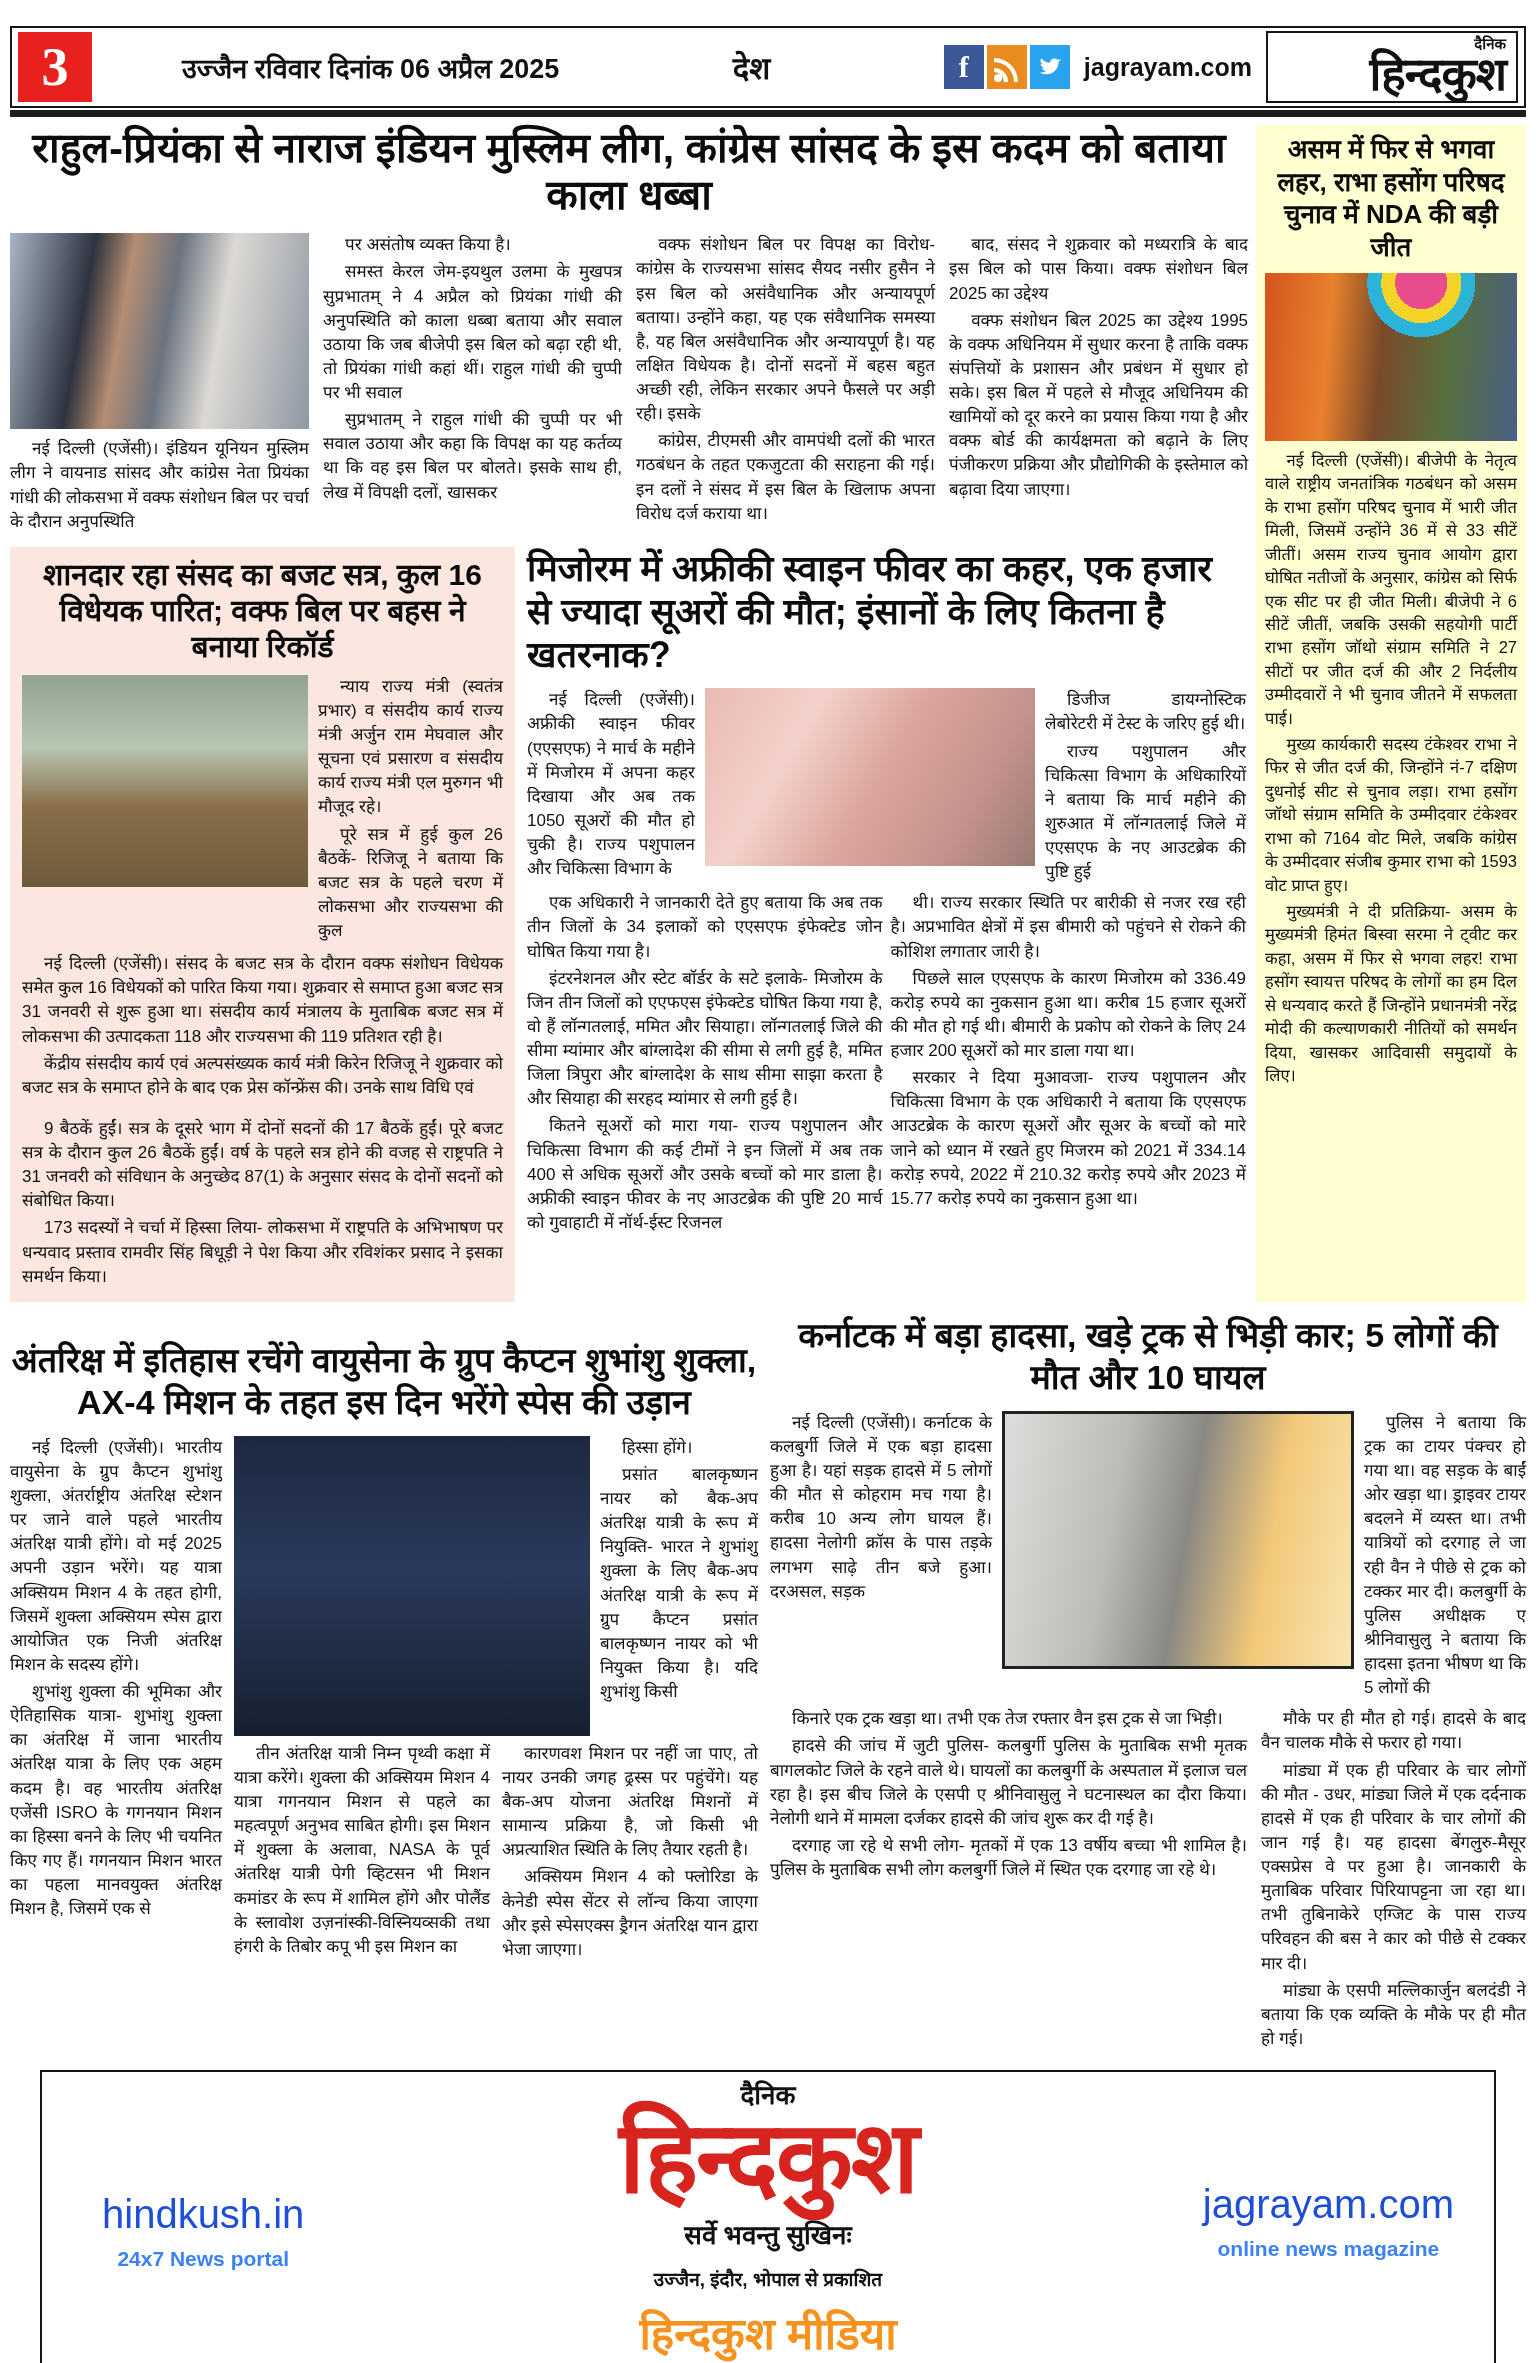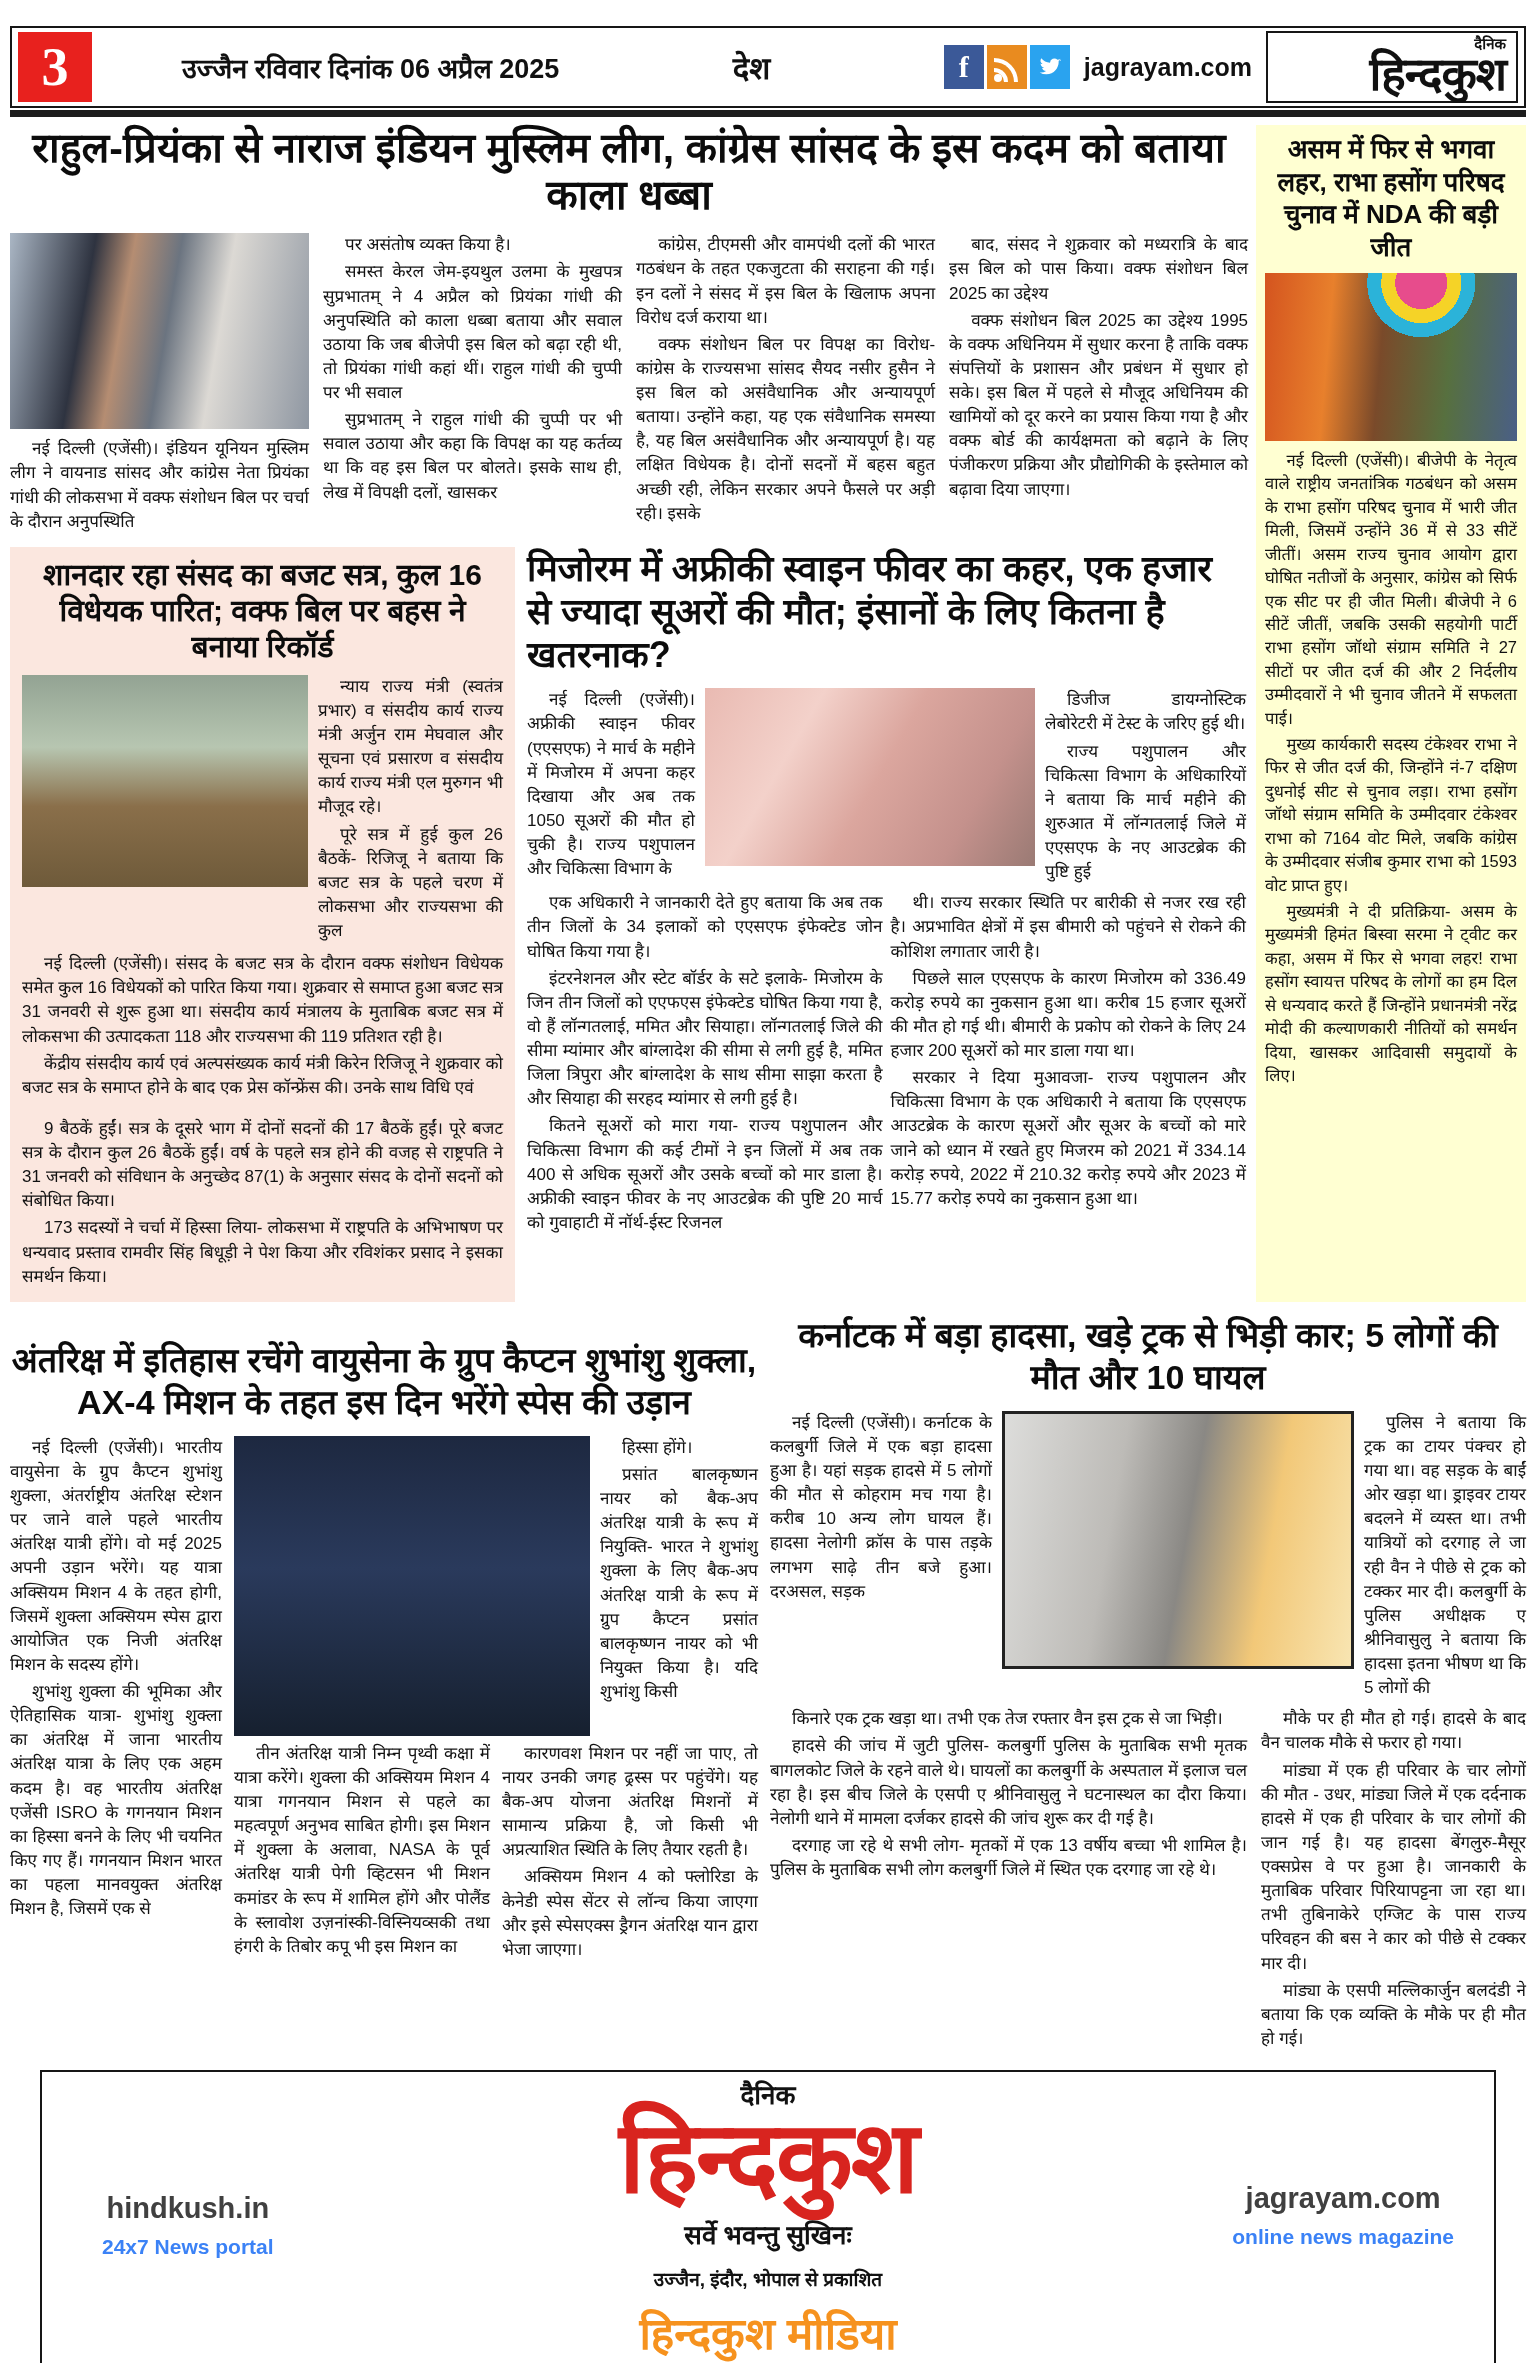--- a/index.html
+++ b/index.html
@@ -122,21 +122,21 @@
     padding:10px 20px 18px; text-align:center; min-height:330px;
   }
   .f-daily { font-size:26px; font-weight:bold; line-height:1; }
   .f-logo { font-size:100px; font-weight:bold; color:#d8241f; line-height:1.02;
     font-family:"Liberation Serif","DejaVu Serif",serif; letter-spacing:-2px; }
   .f-motto { font-size:26px; font-weight:bold; margin-top:6px; }
   .f-pub { font-size:19px; font-weight:bold; margin-top:14px; }
   .f-media { font-size:44px; font-weight:bold; color:#f6921e; margin-top:10px; }
   .f-left { position:absolute; left:60px; top:120px; }
   .f-right { position:absolute; right:40px; top:110px; }
-  .f-site { font-size:29px; font-weight:bold; color:#404040; }
+  .f-site { font-size:40px; font-weight:normal; color:#1d4ed8; }
   .f-sub { font-size:21px; font-weight:bold; color:#3b82f6; margin-top:10px; }
 </style>
 </head>
 <body>
 
 <div class="page">
 
   <header class="header-bar">
     <div class="pagenum">3</div>
     <div class="dateline">उज्जैन रविवार दिनांक 06 अप्रैल 2025</div>
@@ -173,22 +173,22 @@
             <div class="paras">
                 <p>नई दिल्ली (एजेंसी)। इंडियन यूनियन मुस्लिम लीग ने वायनाड सांसद और कांग्रेस नेता प्रियंका गांधी की लोकसभा में वक्फ संशोधन बिल पर चर्चा के दौरान अनुपस्थिति</p>
               </div>
           </div>
           <div class="a1col paras">
               <p>पर असंतोष व्यक्त किया है।</p>
               <p>समस्त केरल जेम-इयथुल उलमा के मुखपत्र सुप्रभातम् ने 4 अप्रैल को प्रियंका गांधी की अनुपस्थिति को काला धब्बा बताया और सवाल उठाया कि जब बीजेपी इस बिल को बढ़ा रही थी, तो प्रियंका गांधी कहां थीं। राहुल गांधी की चुप्पी पर भी सवाल</p>
               <p>सुप्रभातम् ने राहुल गांधी की चुप्पी पर भी सवाल उठाया और कहा कि विपक्ष का यह कर्तव्य था कि वह इस बिल पर बोलते। इसके साथ ही, लेख में विपक्षी दलों, खासकर</p>
             </div>
           <div class="a1col paras">
+              <p>वक्फ संशोधन बिल पर विपक्ष का विरोध- कांग्रेस के राज्यसभा सांसद सैयद नसीर हुसैन ने इस बिल को असंवैधानिक और अन्यायपूर्ण बताया। उन्होंने कहा, यह एक संवैधानिक समस्या है, यह बिल असंवैधानिक और अन्यायपूर्ण है। यह लक्षित विधेयक है। दोनों सदनों में बहस बहुत अच्छी रही, लेकिन सरकार अपने फैसले पर अड़ी रही। इसके</p>
               <p>कांग्रेस, टीएमसी और वामपंथी दलों की भारत गठबंधन के तहत एकजुटता की सराहना की गई। इन दलों ने संसद में इस बिल के खिलाफ अपना विरोध दर्ज कराया था।</p>
-              <p>वक्फ संशोधन बिल पर विपक्ष का विरोध- कांग्रेस के राज्यसभा सांसद सैयद नसीर हुसैन ने इस बिल को असंवैधानिक और अन्यायपूर्ण बताया। उन्होंने कहा, यह एक संवैधानिक समस्या है, यह बिल असंवैधानिक और अन्यायपूर्ण है। यह लक्षित विधेयक है। दोनों सदनों में बहस बहुत अच्छी रही, लेकिन सरकार अपने फैसले पर अड़ी रही। इसके</p>
             </div>
           <div class="a1col paras">
               <p>बाद, संसद ने शुक्रवार को मध्यरात्रि के बाद इस बिल को पास किया। वक्फ संशोधन बिल 2025 का उद्देश्य</p>
               <p>वक्फ संशोधन बिल 2025 का उद्देश्य 1995 के वक्फ अधिनियम में सुधार करना है ताकि वक्फ संपत्तियों के प्रशासन और प्रबंधन में सुधार हो सके। इस बिल में पहले से मौजूद अधिनियम की खामियों को दूर करने का प्रयास किया गया है और वक्फ बोर्ड की कार्यक्षमता को बढ़ाने के लिए पंजीकरण प्रक्रिया और प्रौद्योगिकी के इस्तेमाल को बढ़ावा दिया जाएगा।</p>
             </div>
         </div>
       </article>
 
       <div class="mid-row">
 

